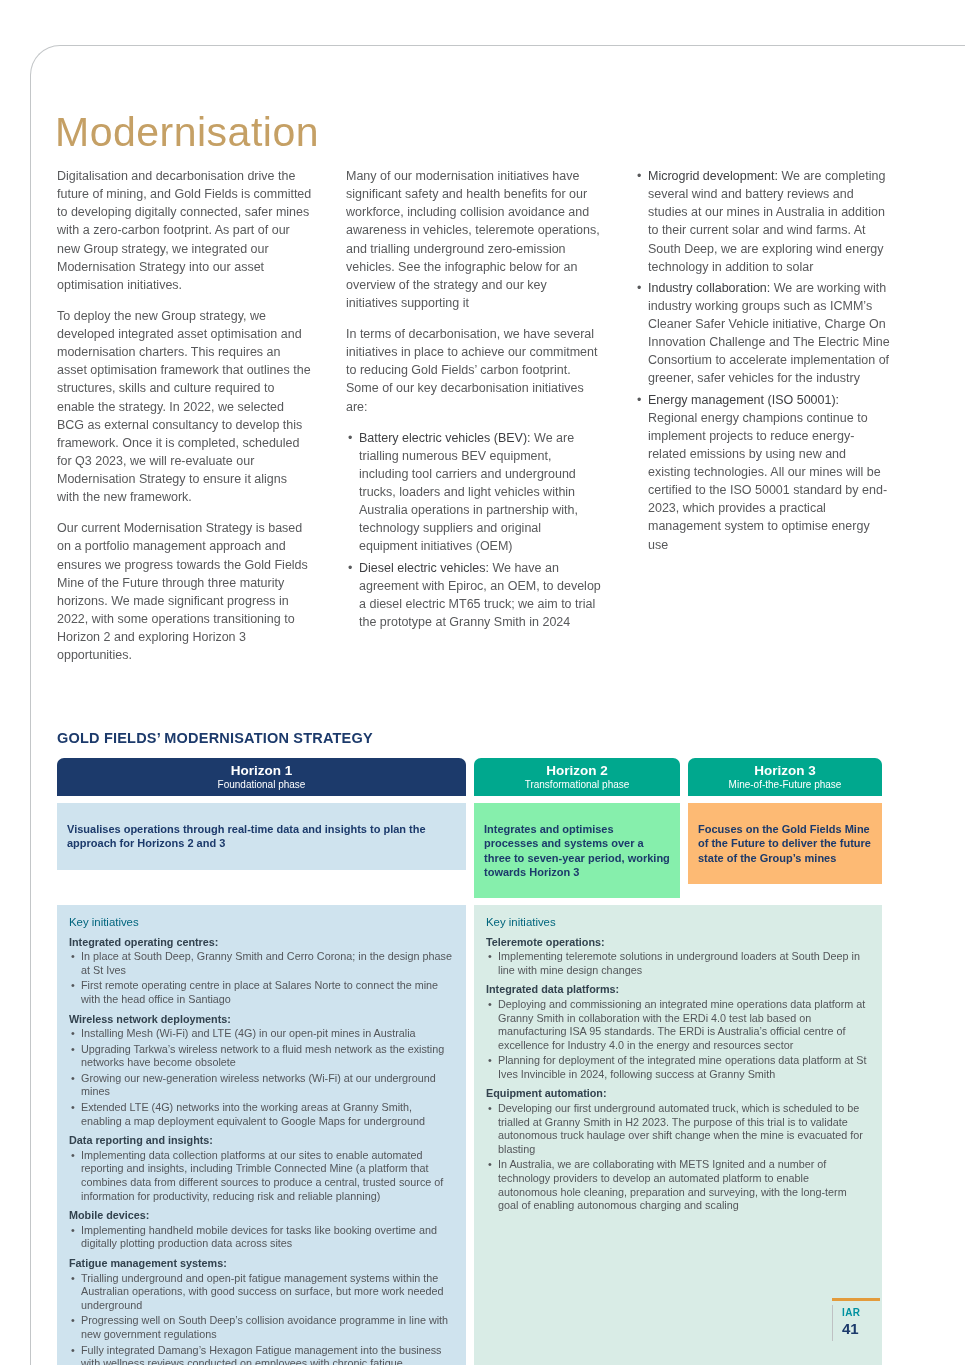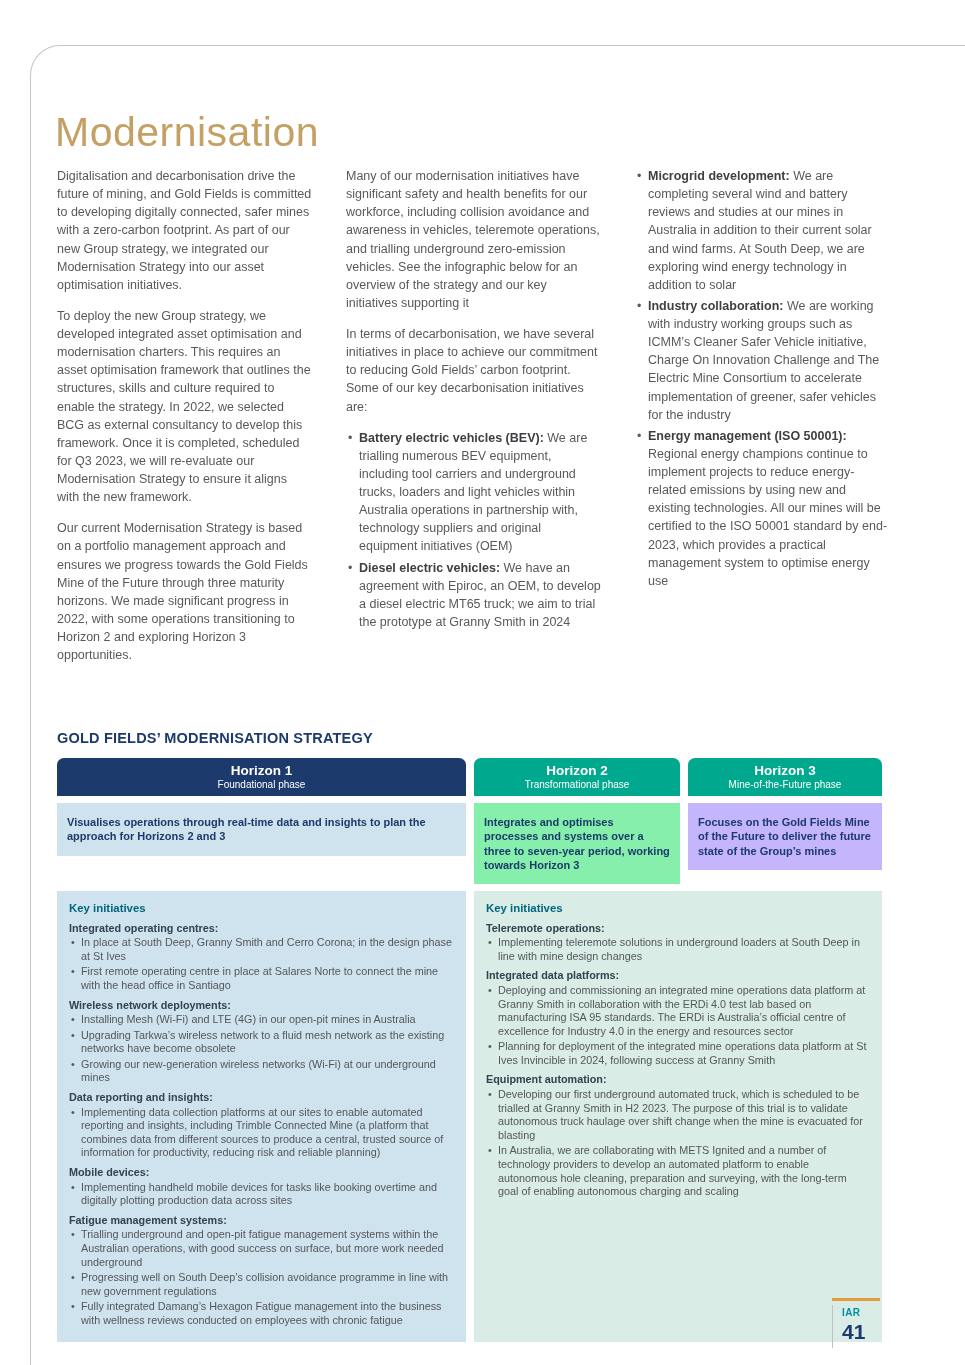--- a/index.html
+++ b/index.html
@@ -18,57 +18,57 @@
     font-weight:400;letter-spacing:.5px;}
 
   
   .intro{position:absolute;left:57px;top:167px;width:833px;display:flex;gap:34px;
     color:#58595b;font-size:12.5px;line-height:1.45;}
   .intro .col{flex:1;min-width:0;}
   .intro p{margin:0 0 13px 0;}
   ul.lead-list{list-style:none;margin:0;padding:0;}
   ul.lead-list li{position:relative;padding-left:13px;margin:0 0 3px 0;}
   ul.lead-list li::before{content:"•";position:absolute;left:2px;top:0;color:#58595b;}
-  .lead{font-weight:bold;color:#3e3f42;margin-top:44px;}
+  .lead{font-weight:normal;color:#3e3f42;margin-top:44px;}
 
   
   .strategy{position:absolute;left:57px;top:730px;width:830px;}
   .strategy-heading{color:#1c3a6b;font-weight:bold;font-size:14.5px;
     letter-spacing:.2px;margin:0 0 12px 0;}
   .strategy-grid{display:grid;grid-template-columns:409px 206px 194px;
     column-gap:8px;row-gap:7px;}
 
   .hz-header{color:#fff;text-align:center;border-radius:7px 7px 0 0;padding:5px 4px 6px;}
   .hz-header .hz-title{font-size:13.5px;font-weight:bold;}
   .hz-header .hz-sub{font-size:10px;margin-top:1px;}
   .hz1{background:#1c3a6b;}
   .hz2{background:#00a88e;}
   .hz3{background:#00a88e;}
 
-  .hz-desc{font-size:11px;line-height:1.3;padding:12px 10px;color:#1c3a6b;
+  .hz-desc{font-size:11px;line-height:1.3;padding:19px 10px;color:#1c3a6b;
     font-weight:600;align-self:start;}
   .hz-desc.d1{background:#cfe3ee;}
   .hz-desc.d2{background:#86efac;}
-  .hz-desc.d3{background:#c4b5fd;font-weight:700;}
+  .hz-desc.d3{background:#fdba74;font-weight:700;}
 
   .ki-box{padding:10px 12px 12px;font-size:10.8px;line-height:1.26;color:#54565a;}
   .ki-box.blue{background:#cfe3ee;grid-column:1;}
   .ki-box.mint{background:#d9ece6;grid-column:2 / span 2;}
-  .ki-title{font-weight:bold;color:#00657d;font-size:11.4px;margin:0 0 2px 0;}
+  .ki-title{font-weight:normal;color:#00657d;font-size:11.4px;margin:0 0 2px 0;}
   .ki-label{font-weight:bold;color:#32424e;margin:6px 0 1px 0;}
   ul.ki-list{list-style:none;margin:0;padding:0;}
   ul.ki-list li{position:relative;padding-left:12px;margin:0 0 2px 0;}
   ul.ki-list li::before{content:"•";position:absolute;left:2px;top:0;color:#54565a;}
 
   
   .footer{position:absolute;top:1298px;left:832px;width:48px;}
   .footer-bar{height:3px;background:#e39b3c;margin-bottom:4px;}
   .footer-body{border-left:1px solid #bfc1c3;padding:2px 0 4px 9px;}
   .footer-label{color:#0091a0;font-weight:bold;font-size:10px;letter-spacing:.4px;}
-  .footer-page{color:#1c3a6b;font-weight:bold;font-size:21px;margin-top:2px;}
+  .footer-page{color:#1c3a6b;font-weight:bold;font-size:15px;margin-top:2px;}
 </style>
 </head>
 <body>
 
 <div class="page">
 
   <div class="frame"></div>
 
 
   <h1 class="title">Modernisation</h1>
@@ -132,20 +132,21 @@
         <li>In place at South Deep, Granny Smith and Cerro Corona; in the design phase at St Ives</li>
             <li>First remote operating centre in place at Salares Norte to connect the mine with the head office in Santiago</li>
           </ul>
 
         <div class="ki-label">Wireless network deployments:</div>
         <ul class="ki-list">
 
         <li>Installing Mesh (Wi-Fi) and LTE (4G) in our open-pit mines in Australia</li>
             <li>Upgrading Tarkwa’s wireless network to a fluid mesh network as the existing networks have become obsolete</li>
             <li>Growing our new-generation wireless networks (Wi-Fi) at our underground mines</li>
+            <li>Extended LTE (4G) networks into the working areas at Granny Smith, enabling a map deployment equivalent to Google Maps for underground</li>
           </ul>
 
         <div class="ki-label">Data reporting and insights:</div>
         <ul class="ki-list">
 
         <li>Implementing data collection platforms at our sites to enable automated reporting and insights, including Trimble Connected Mine (a platform that combines data from different sources to produce a central, trusted source of information for productivity, reducing risk and reliable planning)</li>
           </ul>
 
         <div class="ki-label">Mobile devices:</div>
         <ul class="ki-list">

